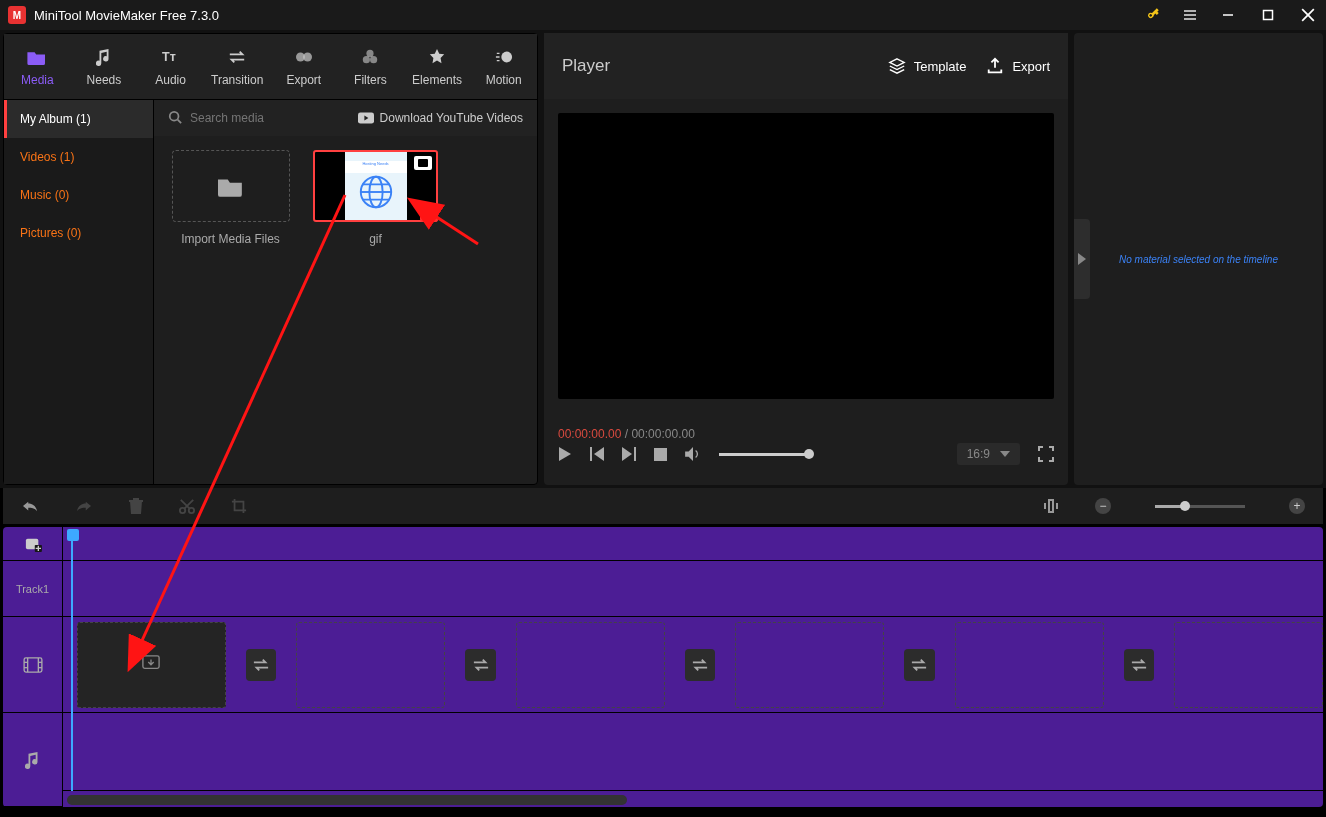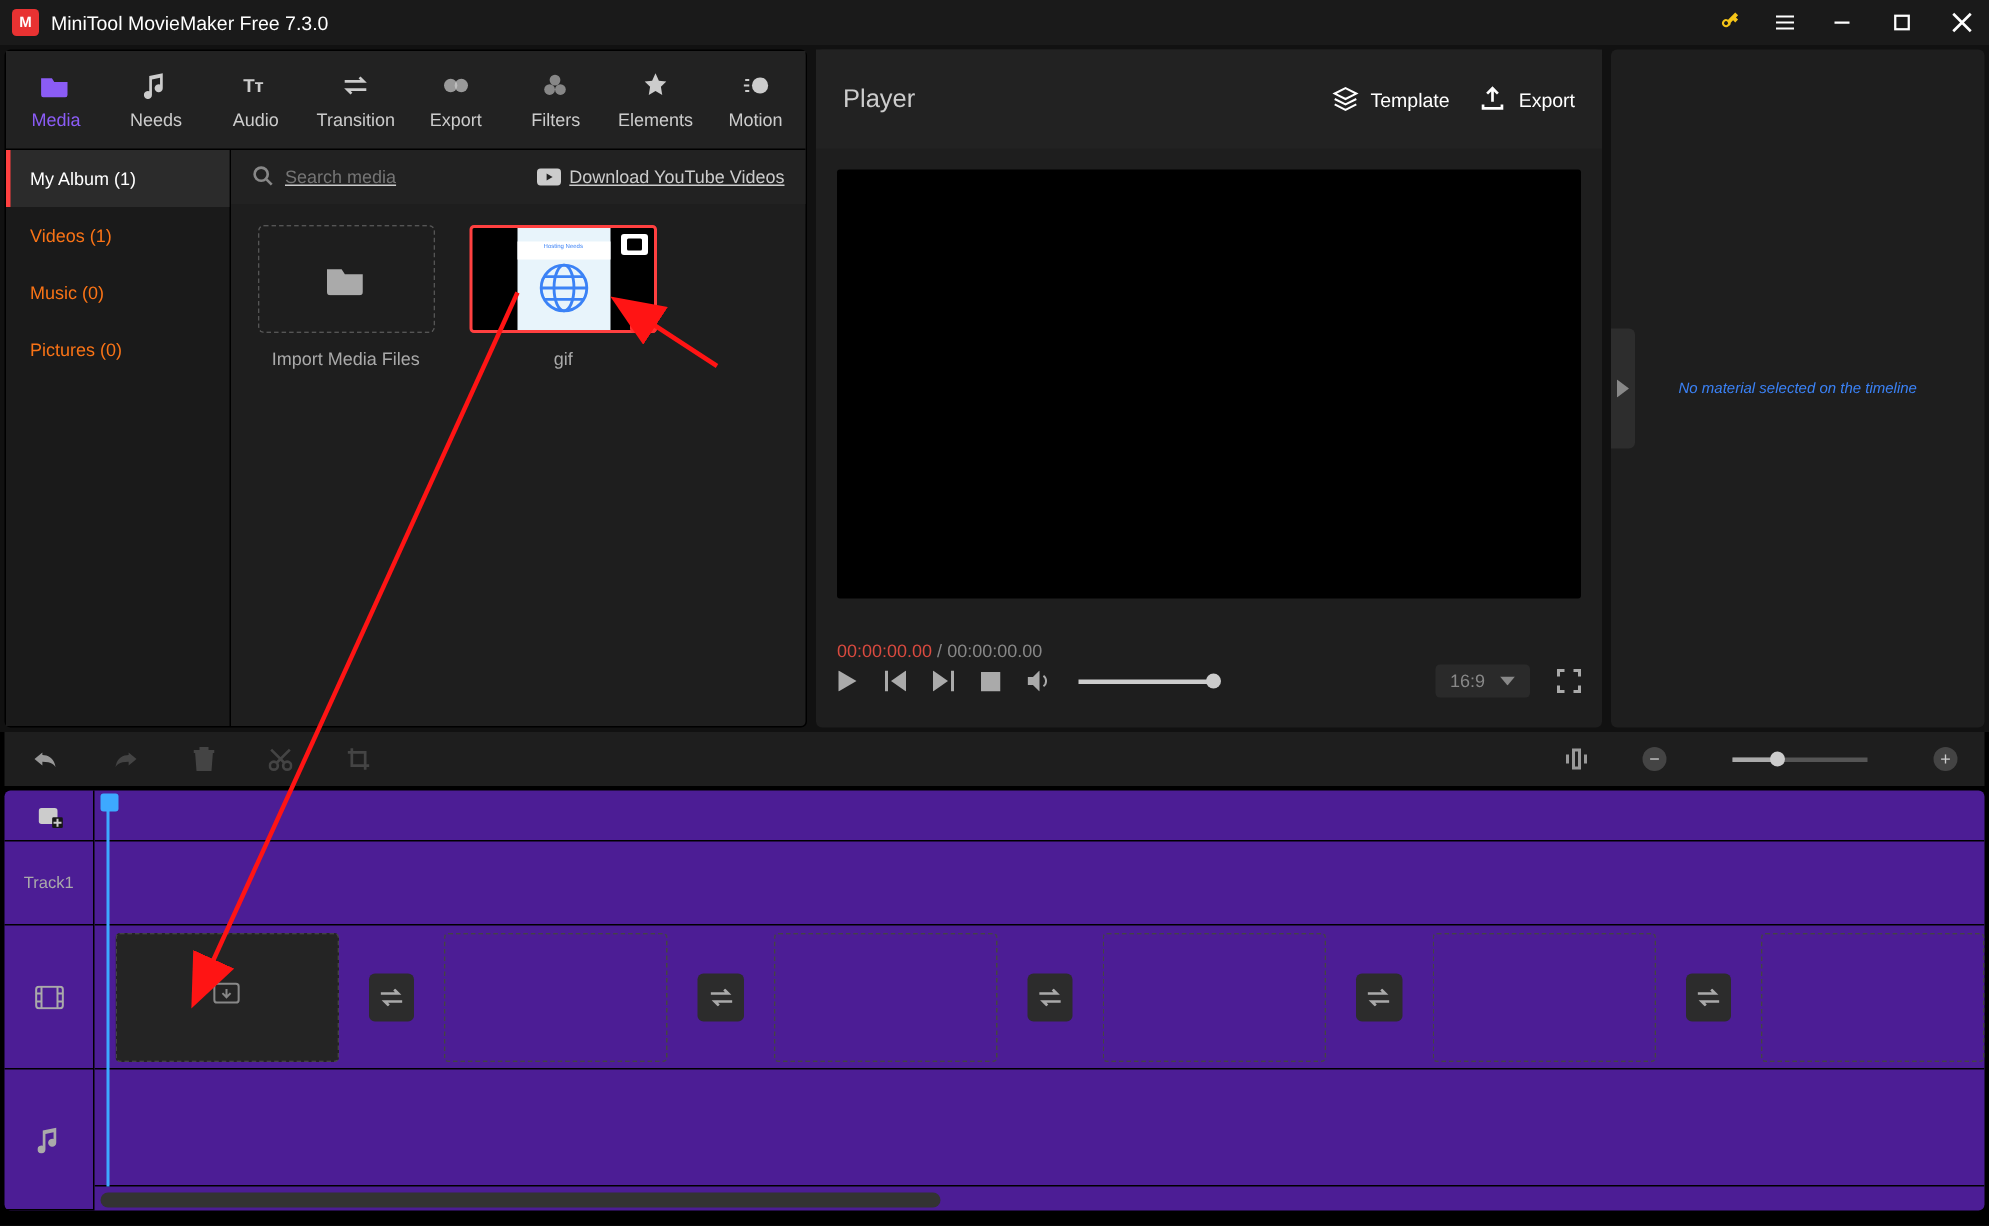--- a/index.html
+++ b/index.html
@@ -19,21 +19,21 @@
 .tab.active { color: #8b5cf6; }
 .tab-icon { width: 20px; height: 20px; display: flex; align-items: center; justify-content: center; }
 .tab-label { font-size: 12px; }
 
 .media-panel { flex: 1; display: flex; }
 .media-sidebar { width: 150px; background: #1a1a1a; border-right: 1px solid #000; }
 .sidebar-item { padding: 12px 16px; cursor: pointer; font-size: 12px; color: #f97316; }
 .sidebar-item.active { background: #2b2b2b; border-left: 3px solid #ff4040; padding-left: 13px; color: #fff; }
 
 .media-content { flex: 1; display: flex; flex-direction: column; }
-.media-header { height: 36px; display: flex; align-items: center; padding: 0 14px; gap: 8px; background: #222; text-decoration: underline; }
+.media-header { height: 36px; display: flex; align-items: center; padding: 0 14px; gap: 8px; background: #222; }
 .search-icon { color: #888; }
 .search-input { flex: 1; background: transparent; border: none; color: #ccc; font-size: 12px; outline: none; }
 .download-link { color: #ccc; font-size: 12px; cursor: pointer; display: flex; align-items: center; gap: 6px; }
 
 .media-grid { flex: 1; padding: 14px; display: flex; gap: 20px; align-items: flex-start; }
 .media-item { width: 125px; display: flex; flex-direction: column; align-items: center; gap: 10px; }
 .import-box { width: 118px; height: 72px; border: 1px dashed #555; border-radius: 4px; display: flex; align-items: center; justify-content: center; cursor: pointer; }
 .import-box svg { color: #aaa; }
 .media-label { font-size: 12px; color: #aaa; }
 .media-thumb { width: 125px; height: 72px; border: 2px solid #ff4040; border-radius: 3px; position: relative; background: #000; display: flex; align-items: center; justify-content: center; cursor: pointer; overflow: visible; }

